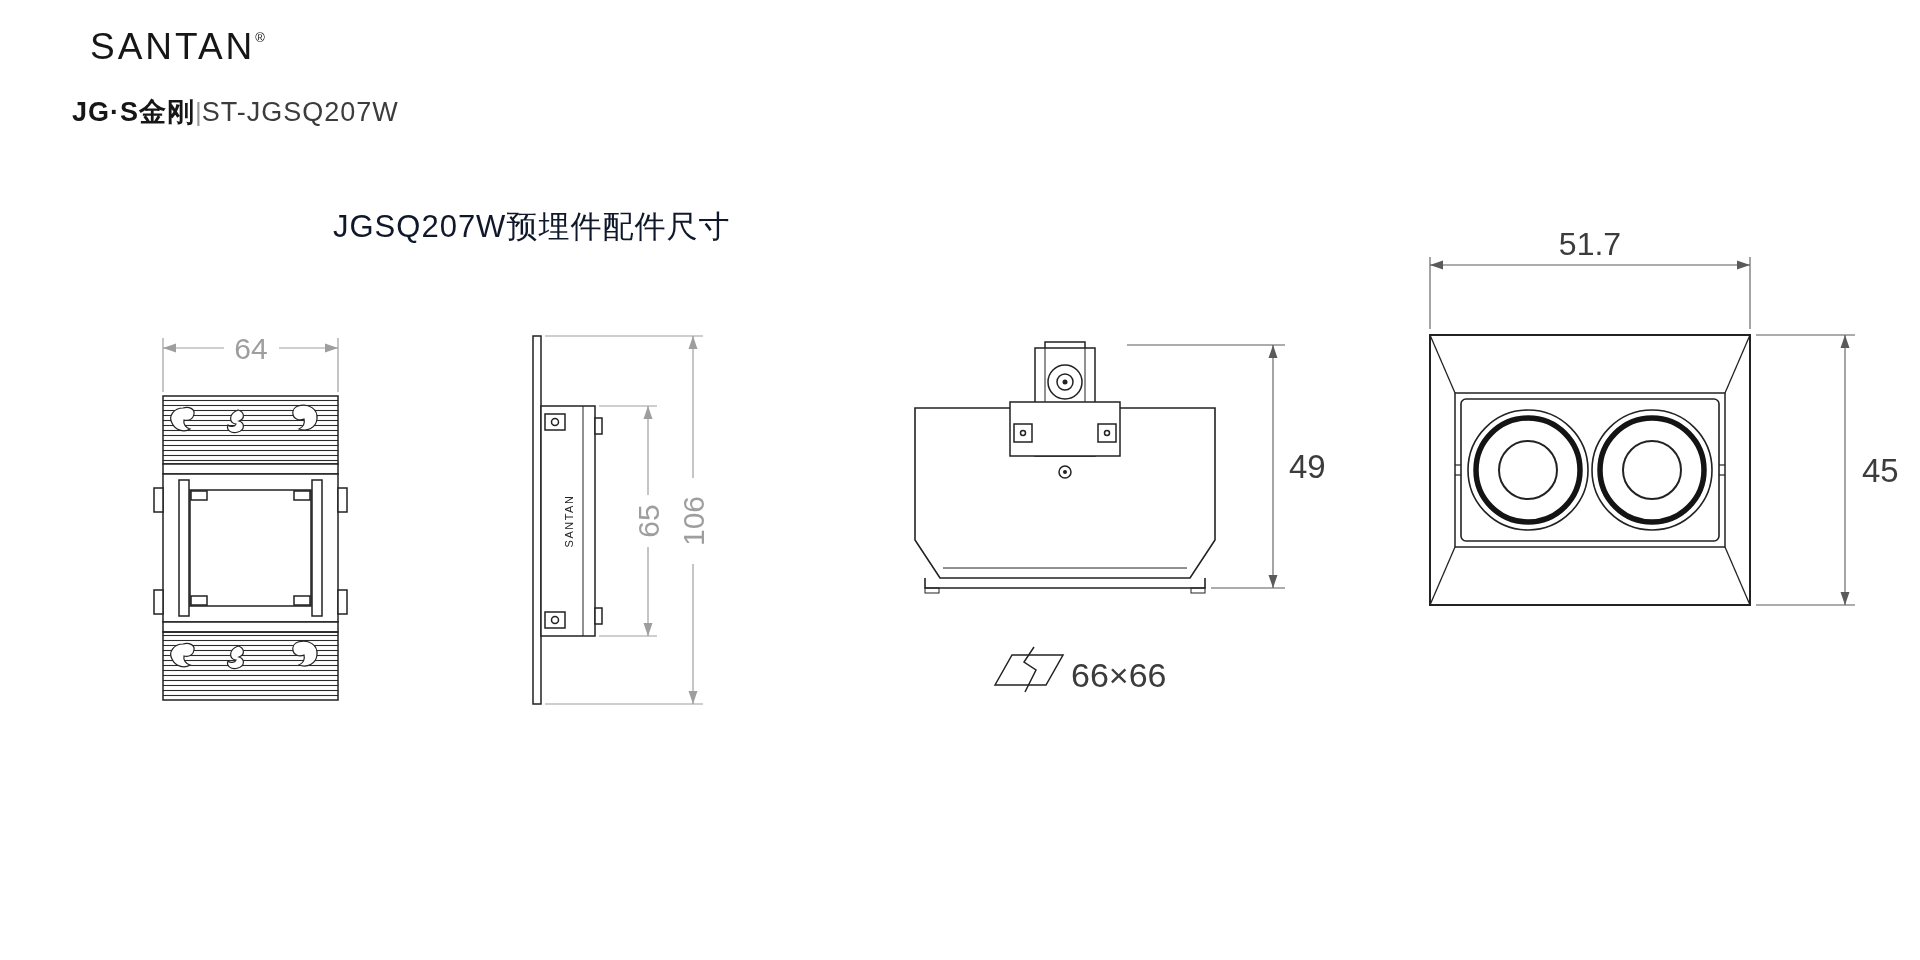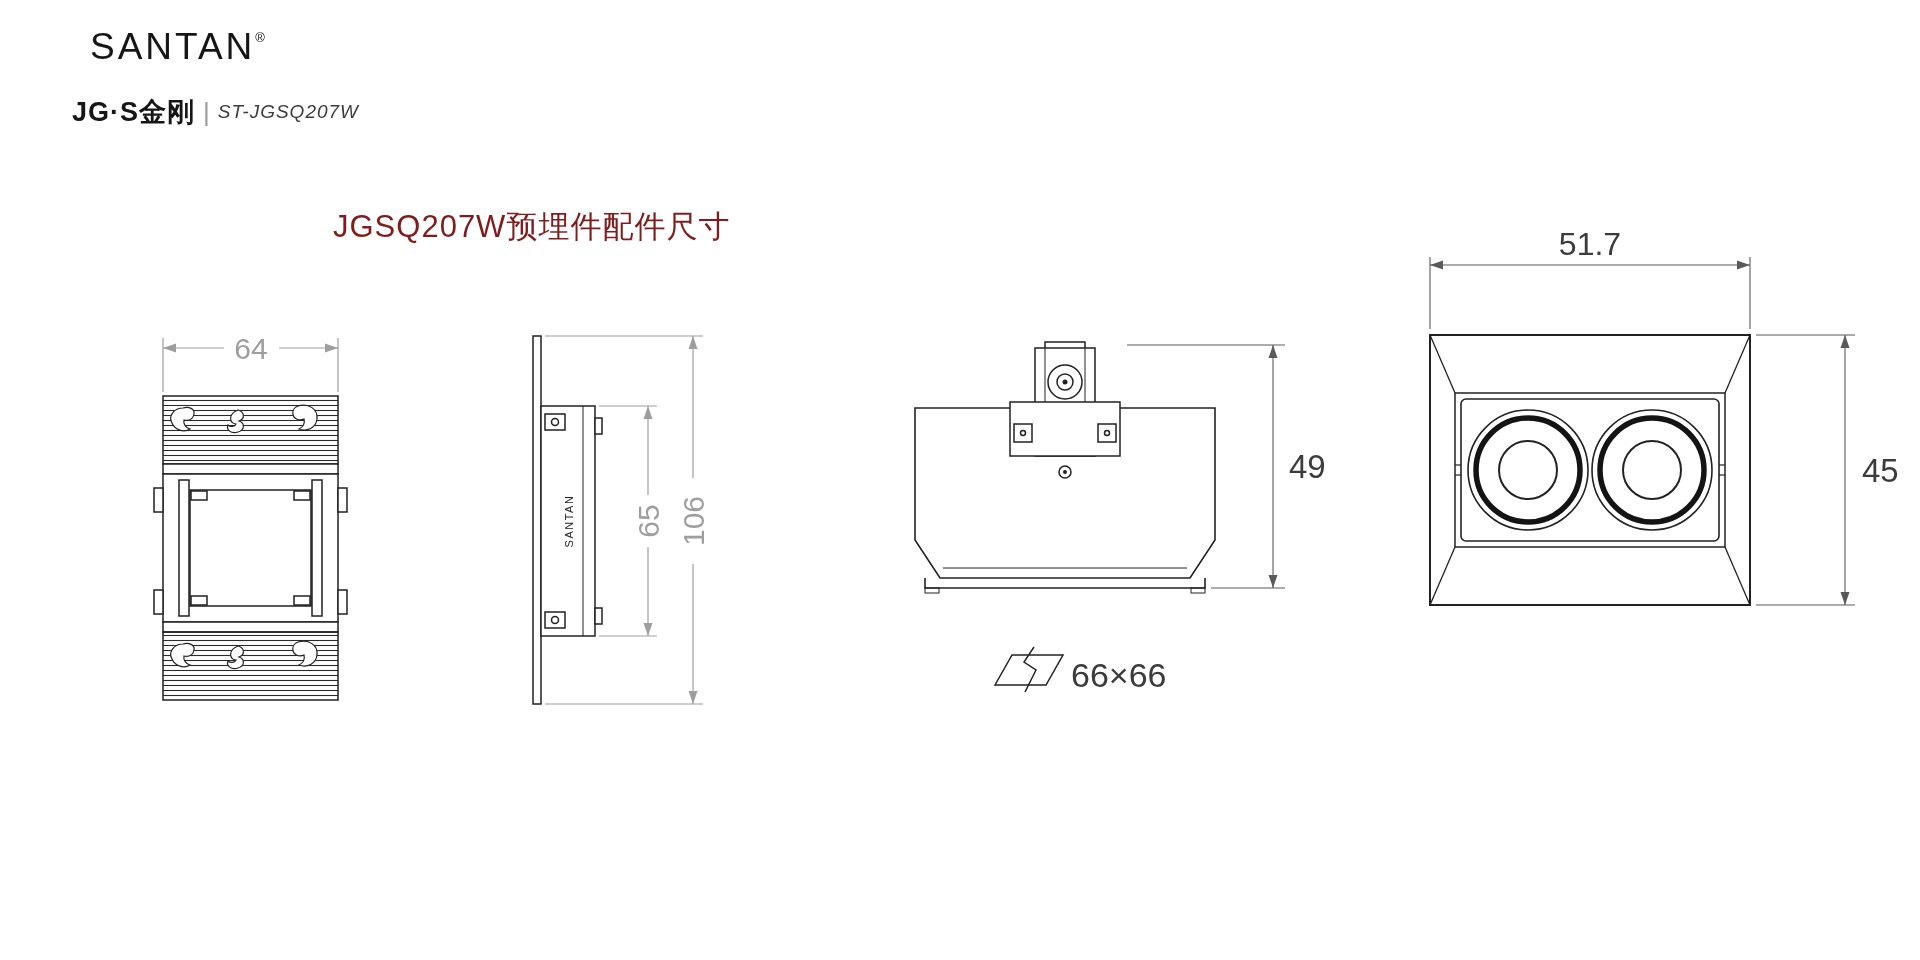--- a/index.html
+++ b/index.html
@@ -7,25 +7,25 @@
     width:1920px;height:960px;position:relative;overflow:hidden;
     font-family:"Liberation Sans","DejaVu Sans",sans-serif;color:#1c1c1c;
   }
   .abs{position:absolute;}
   .logo{
     left:78px;top:26px;font-size:37px;letter-spacing:3px;font-weight:500;
     color:#161616;
     margin-left:12px;
   }
   .logo sup{font-size:13px;font-weight:400;position:relative;top:-4px;letter-spacing:0;}
-  .series-line{left:72px;top:94px;display:flex;align-items:center;gap:8px;}
+  .series-line{left:72px;top:94px;display:flex;align-items:center;gap:0;}
   .series{font-size:27px;font-weight:700;letter-spacing:1px;color:#161616;}
   .divider{font-size:26px;font-weight:300;color:#9a9a9a;}
-  .model{font-size:19px;font-weight:400;letter-spacing:1px;color:#3c3c3c;font-style:italic;}
-  .page-title{left:333px;top:206px;font-size:31px;font-weight:500;letter-spacing:1px;color:#7f1d1d;}
+  .model{font-size:27px;font-weight:400;letter-spacing:1px;color:#3c3c3c;}
+  .page-title{left:333px;top:206px;font-size:31px;font-weight:500;letter-spacing:1px;color:#0f172a;}
   svg{position:absolute;overflow:visible;}
   svg text{font-family:"Liberation Sans","DejaVu Sans",sans-serif;}
 </style>
 </head>
 <body>
 
 <div class="abs logo">
   <span>SANTAN</span><sup>®</sup>
 </div>
 

